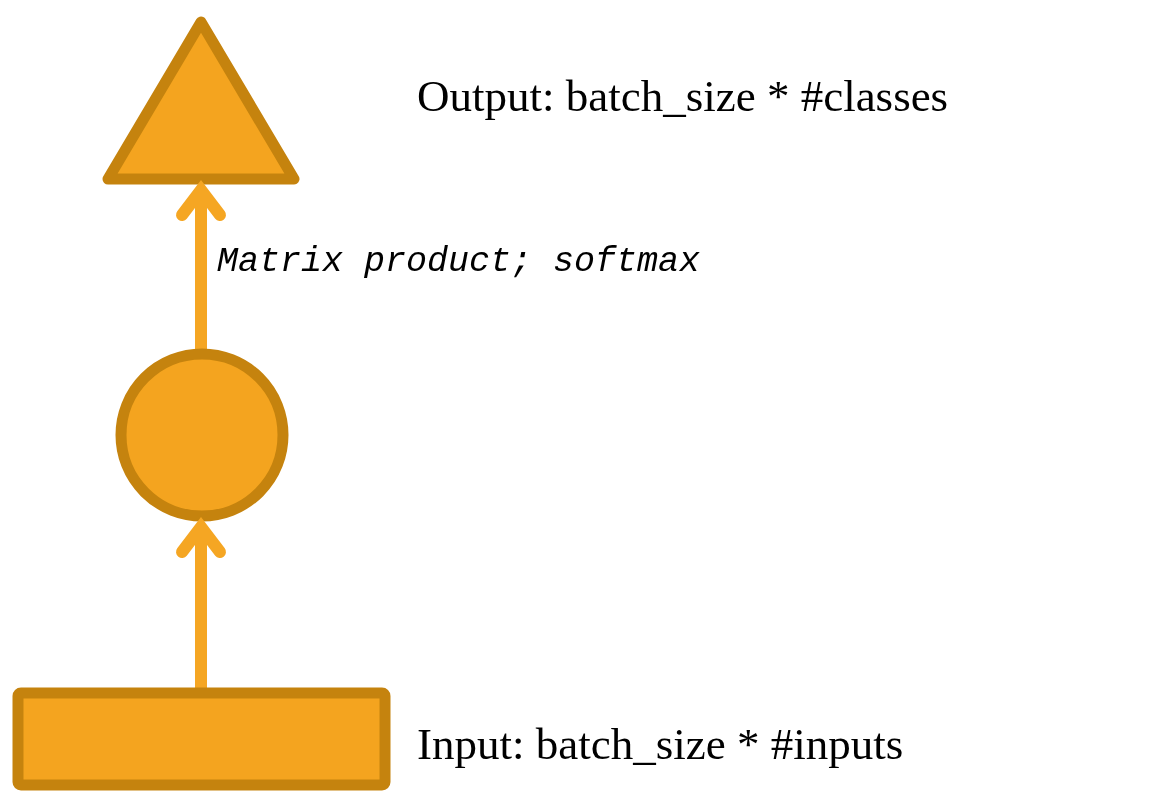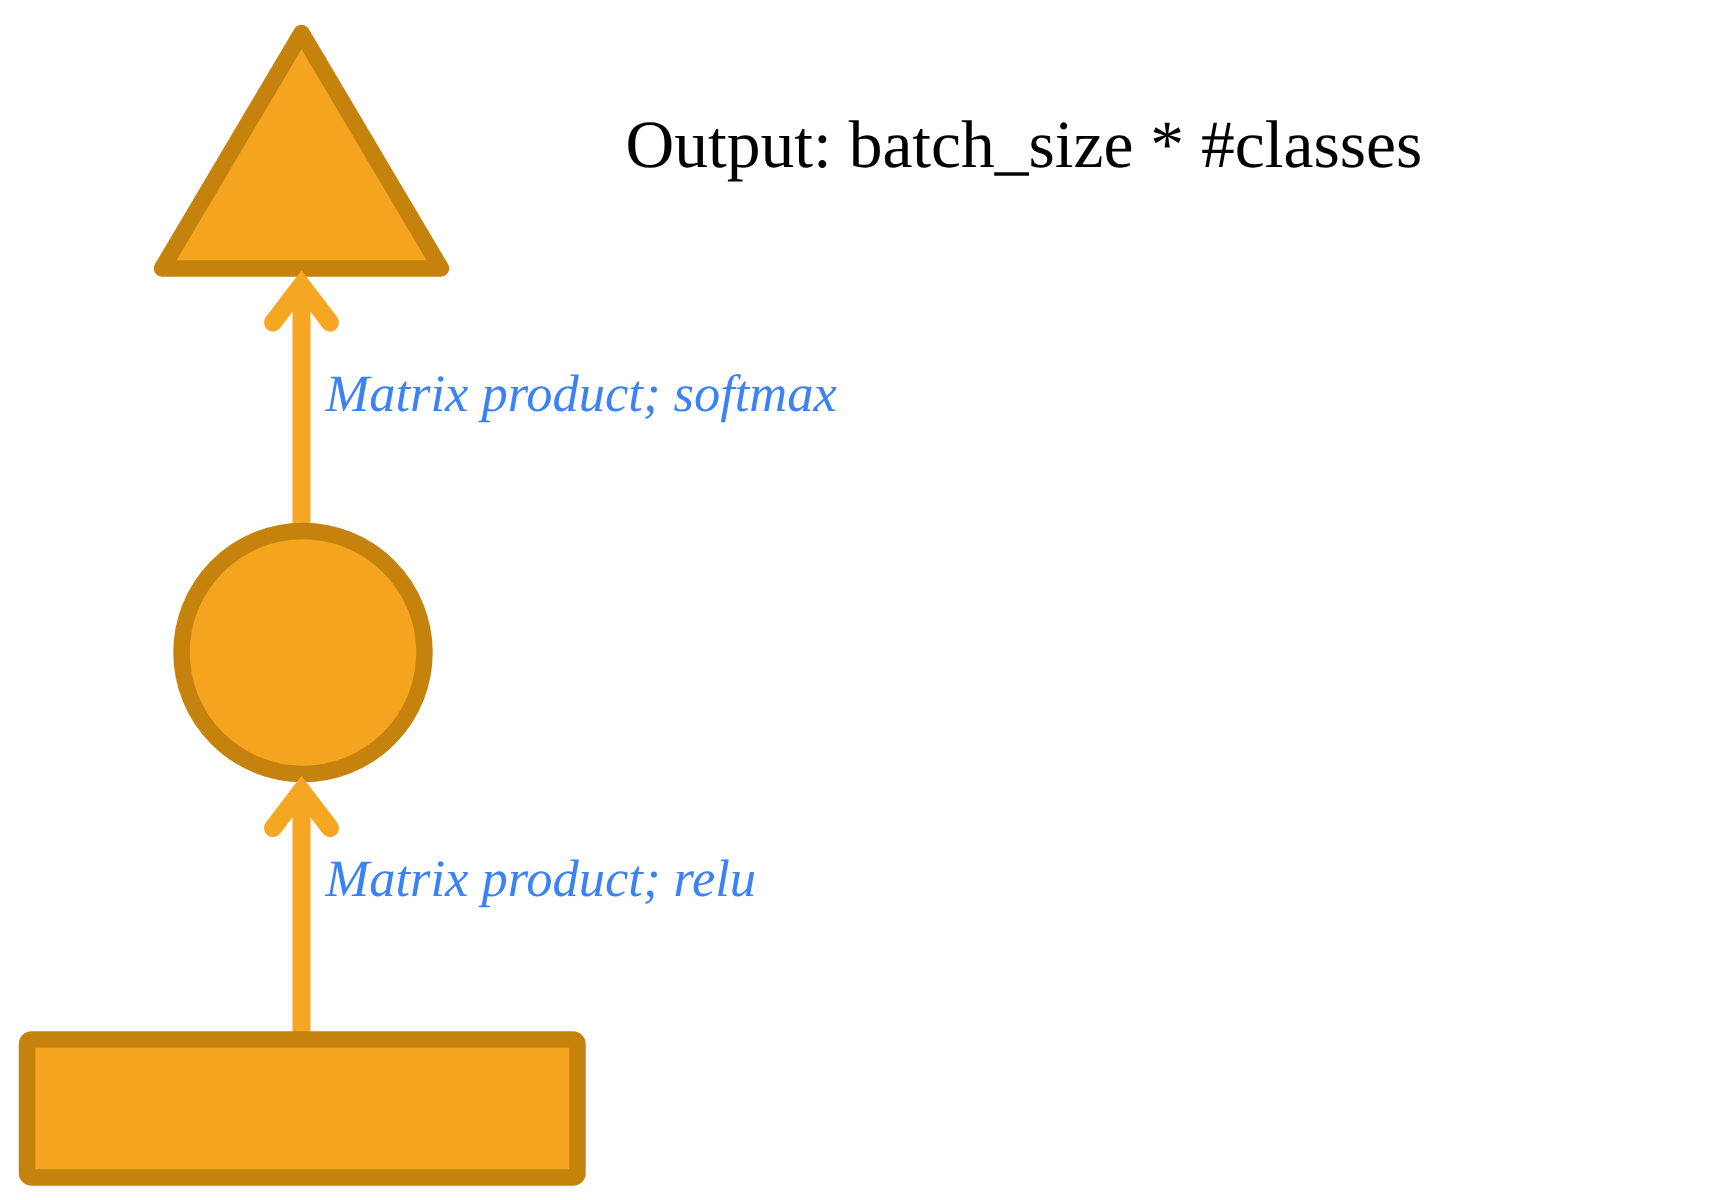--- a/index.html
+++ b/index.html
@@ -32,22 +32,22 @@
     font-family: "Liberation Serif", "DejaVu Serif", serif;
     font-size: 45px;
     font-weight: 400;
     font-style: normal;
     white-space: nowrap;
     line-height: 1;
     letter-spacing: 0px;
   }
   .edge-label {
     position: absolute;
-    color: #3b82f6;
-    font-family: Liberation Serif, serif;
+    color: #000000;
+    font-family: Liberation Mono, monospace;
     font-size: 35px;
     font-weight: 400;
     font-style: italic;
     white-space: nowrap;
     line-height: 1;
   }
 
   #label-output  { left: 417px; top: 74px; }
   #label-hidden  { left: 417px; top: 412px; }
   #label-input   { left: 417px; top: 722px; }
@@ -75,18 +75,18 @@
       <line x1="201" y1="690" x2="201" y2="529" stroke="#F5A623" stroke-width="12"></line>
       <polyline points="182,552 201,527 220,552" fill="none" stroke="#F5A623" stroke-width="12" stroke-linecap="round" stroke-linejoin="miter"></polyline>
     </g>
 
     <rect x="18" y="693" width="367" height="92" fill="#F4A41F" stroke="#C5830E" stroke-width="11" rx="3" ry="3"></rect>
   </svg>
 
   <div class="layer-label" id="label-output">Output: batch_size * #classes</div>
 
 
+  <div class="layer-label" id="label-input">Input: batch_size * #inputs</div>
 
   <div class="edge-label" id="label-edge-top">Matrix product; softmax</div>
 
-  <div class="edge-label" id="label-edge-bottom">Matrix product; relu</div>
 
 </div>
 
 </body></html>

